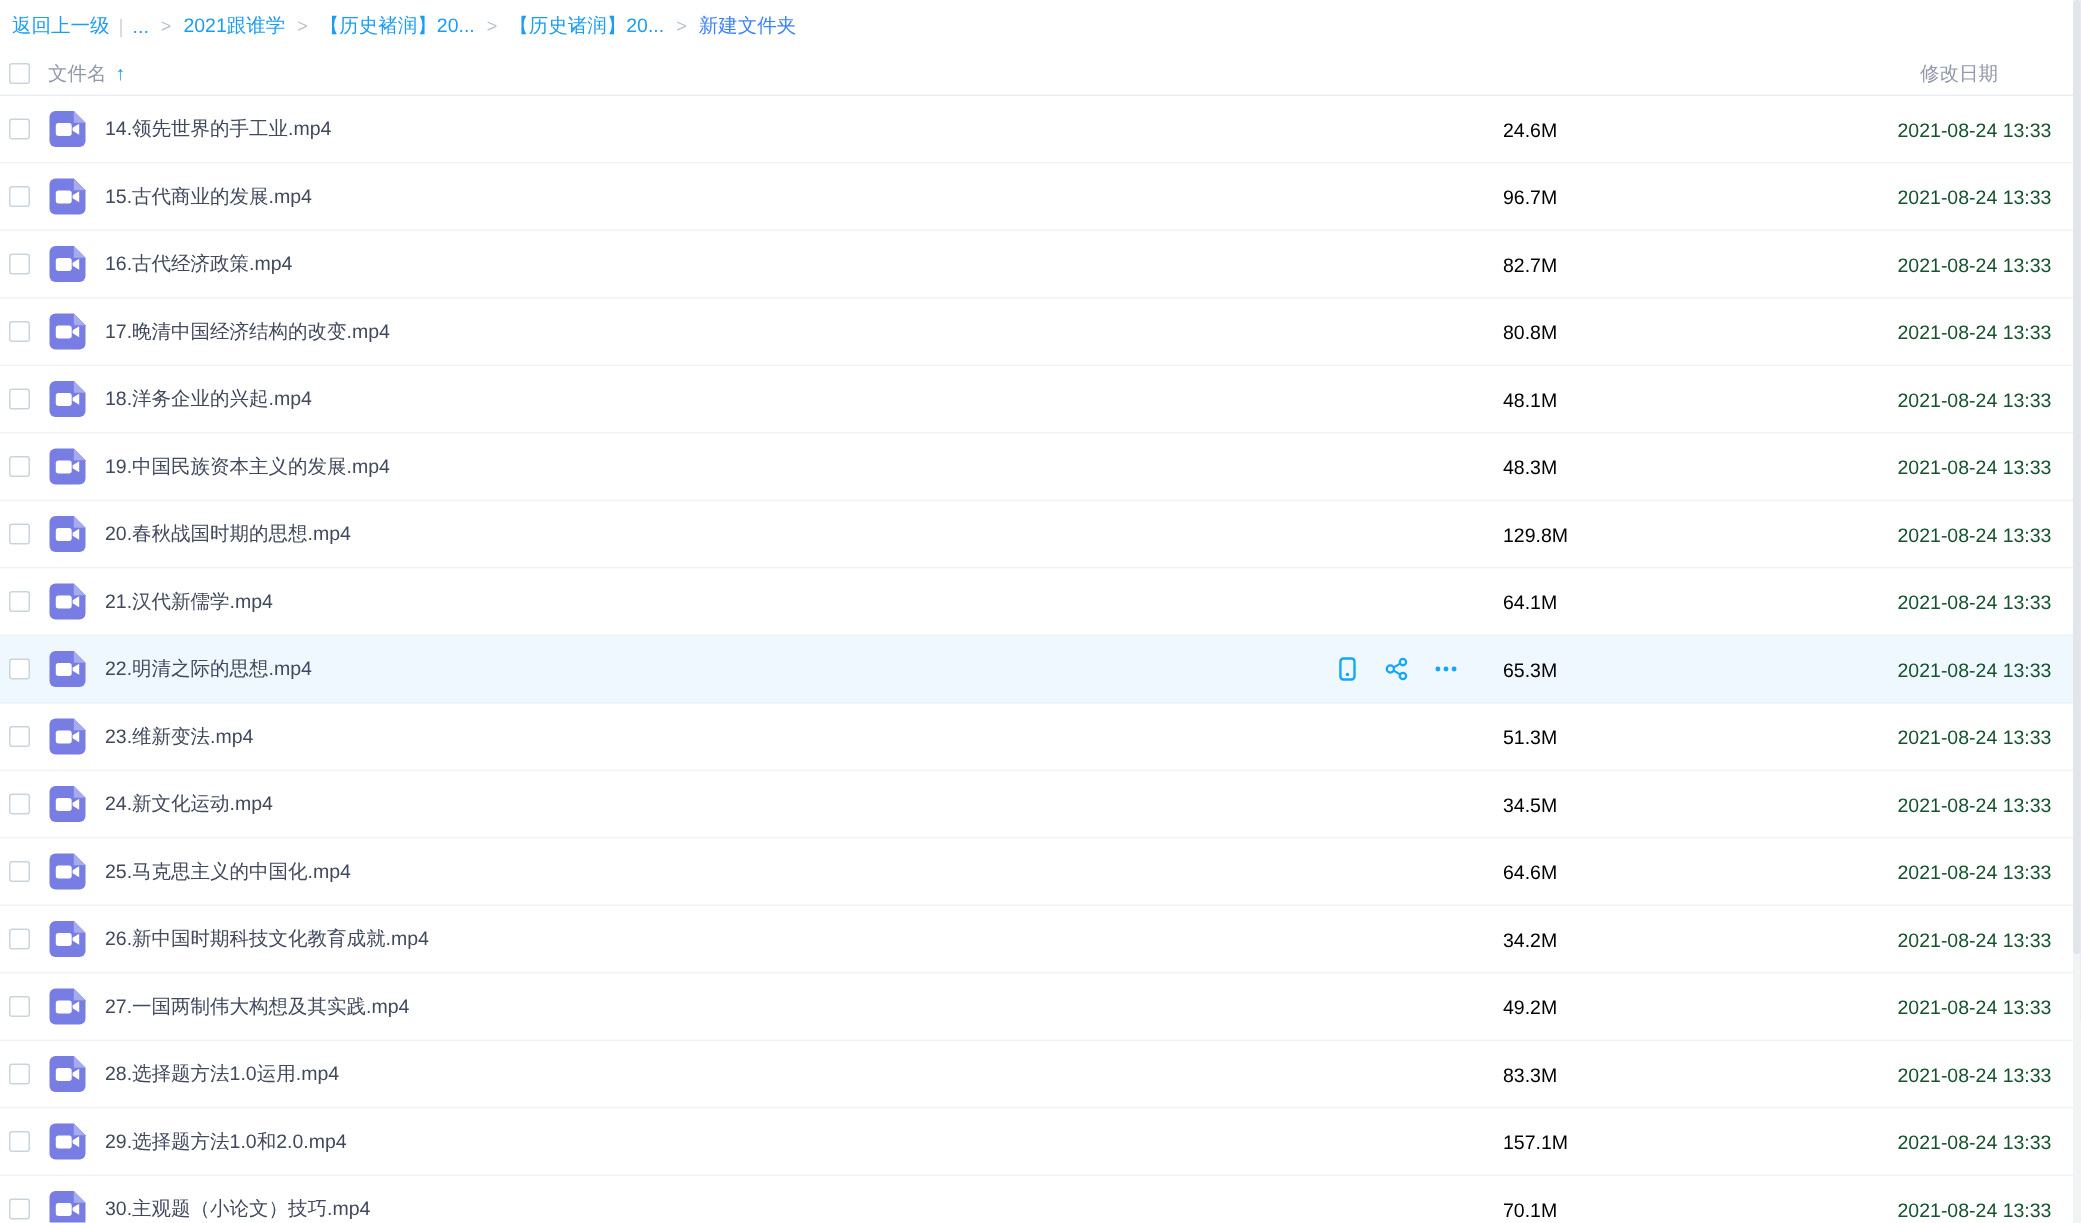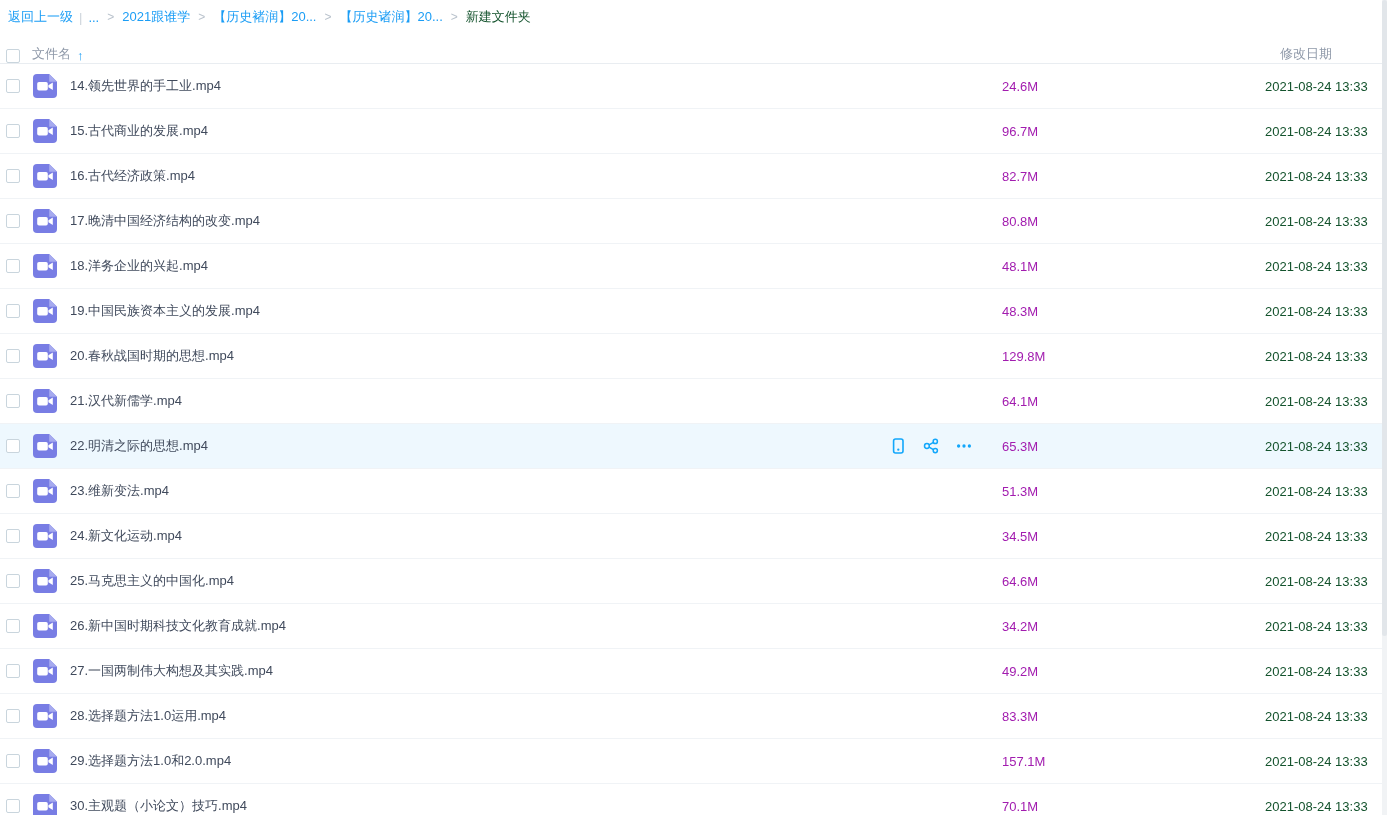--- a/index.html
+++ b/index.html
@@ -17,24 +17,24 @@
     -webkit-font-smoothing:antialiased;
   }
   
   .breadcrumb{
     height:34px;display:flex;align-items:center;
     padding-left:8px;font-size:13px;white-space:nowrap;
   }
   .breadcrumb a{color:var(--accent);text-decoration:none;cursor:pointer;}
   .crumb-pipe{color:#ccd3da;margin:0 6px;}
   .crumb-sep{color:#b9c2cc;margin:0 8px;font-size:12px;}
-  .crumb-current{color:#14532d;text-align:center;}
+  .crumb-current{color:#3b82f6;text-align:center;}
   
   .table-header{
-    height:30px;display:flex;align-items:flex-end;
+    height:30px;display:flex;align-items:center;
     border-bottom:1px solid #e9edf1;
     color:#8f99a9;font-size:13px;
   }
   .checkbox{
     width:14px;height:14px;flex:0 0 14px;margin-left:6px;
     border:1px solid #c9d5dd;border-radius:2px;background:#fff;cursor:pointer;
   }
   .header-name-label{margin-left:12px;}
   .sort-arrow{margin-left:6px;color:var(--accent);font-weight:bold;font-size:13px;cursor:pointer;}
   .flex-spacer{flex:1 1 auto;}
@@ -44,21 +44,21 @@
   .row{
     height:45px;display:flex;align-items:center;
     border-bottom:1px solid #f0f3f6;font-size:13px;cursor:default;
   }
   .row.hover{background:var(--hover-bg);}
   .file-icon{flex:0 0 26px;width:26px;height:26px;margin-left:12px;}
   .file-name{margin-left:12px;color:#404a5c;cursor:pointer;}
   .actions{display:flex;align-items:center;gap:15px;margin-right:12px;visibility:hidden;}
   .row.hover .actions{visibility:visible;}
   .action-btn{width:18px;height:18px;cursor:pointer;display:block;}
-  .col-size{flex:0 0 260px;padding-left:17px;color:#a21caf;}
+  .col-size{flex:0 0 260px;padding-left:17px;color:#000000;}
   .col-date{flex:0 0 142px;padding-left:20px;color:#14532d;white-space:nowrap;}
   
   .scroll-track{
     position:fixed;top:0;right:0;width:5px;height:815px;background:#f1f3f5;
   }
   .scroll-thumb{
     position:absolute;top:0;left:0;width:5px;height:78%;border-radius:3px;background:#e2e6ea;
   }
 </style>
 </head>

